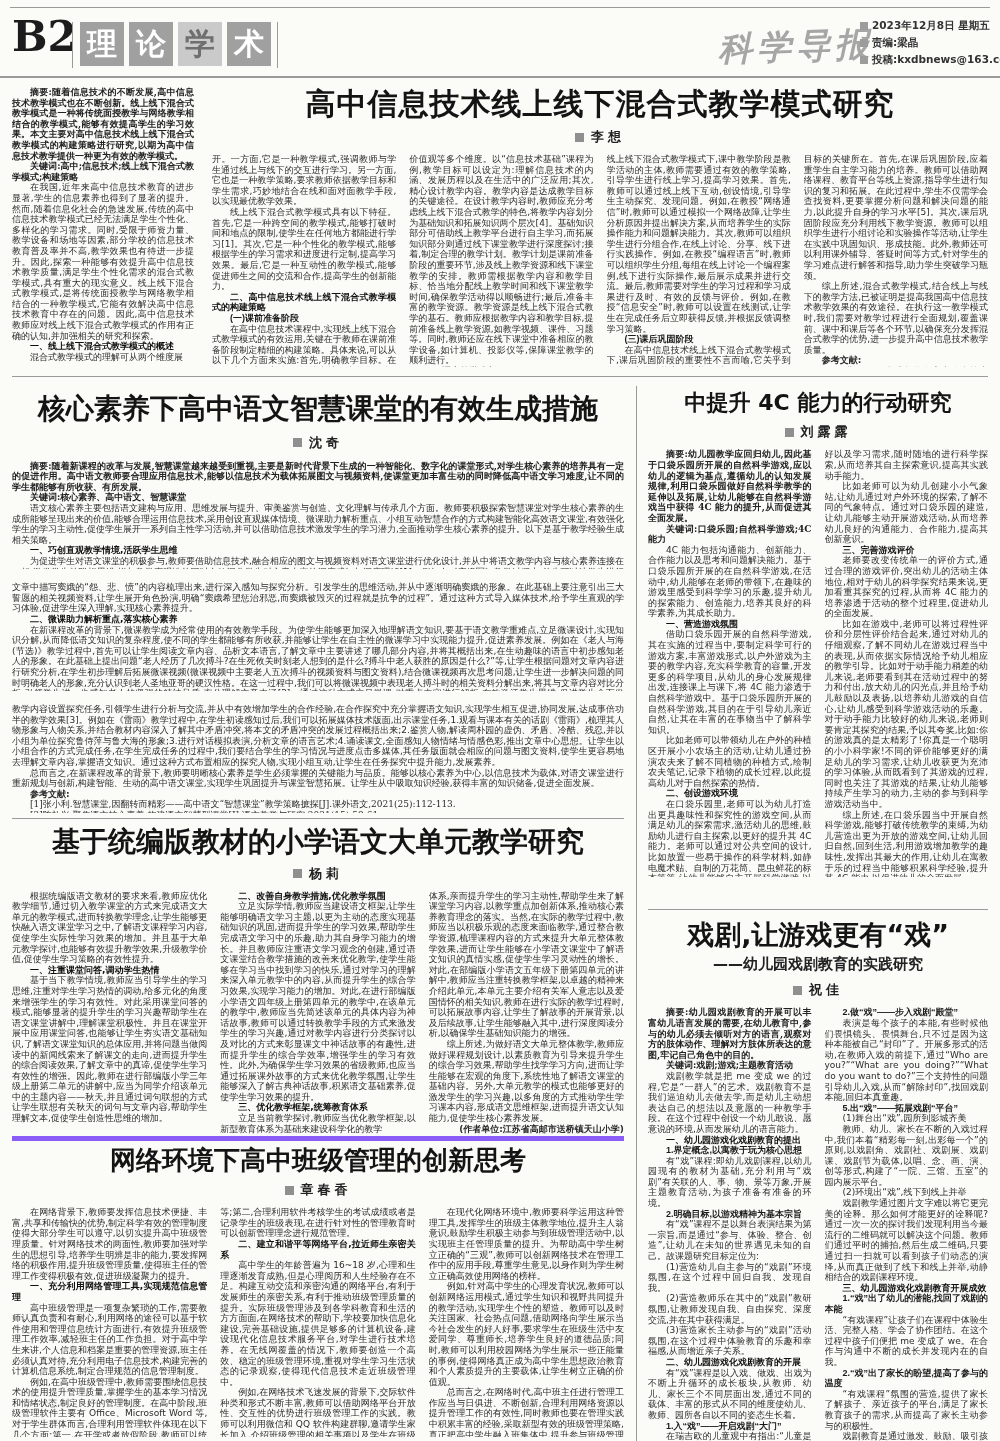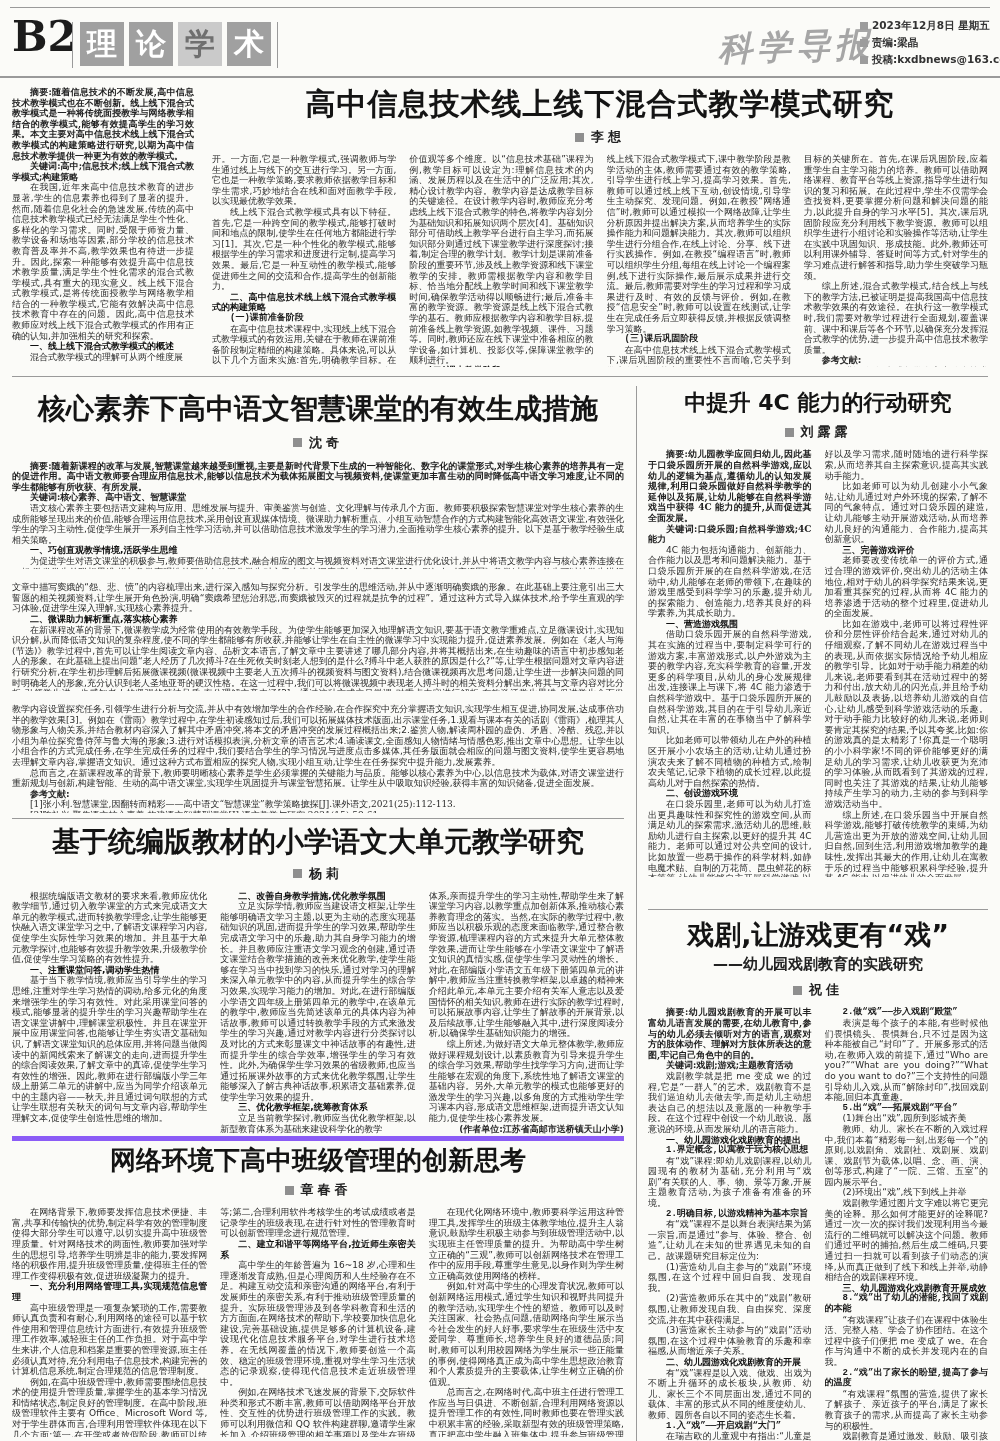--- a/index.html
+++ b/index.html
@@ -30,21 +30,21 @@
   .byline{display:flex;justify-content:center;align-items:center;gap:7px;
           font-size:13px;font-weight:bold;letter-spacing:4px;color:#222;}
   .byline-sq{width:9px;height:9px;background:#8f8f8f;flex:0 0 auto;}
   .cols{display:flex;gap:13px;}
   .col{flex:1 1 0;overflow:hidden;font-size:9px;line-height:10.6px;text-align:justify;
        color:#2b2b2b;}
   .para{margin:0;text-indent:2em;}
   .t-cont{text-indent:0;}
   .t-abs,.t-kw{font-weight:bold;font-family:"DejaVu Serif",serif;color:#222;}
   .t-h{font-weight:bold;color:#101010;}
-  .t-sh{font-weight:bold;font-family:Liberation Mono, monospace;color:#1a1a1a;}
+  .t-sh{font-weight:bold;font-family:Liberation Sans, sans-serif;color:#1a1a1a;}
   .t-reft{font-weight:bold;}
   .t-ref{font-family:"DejaVu Serif",serif;}
   .t-au{text-align:right;text-indent:0;font-weight:bold;}
 
   
   #a1{left:12px;top:84px;width:976px;height:293px;border-bottom:1px solid #9a9a9a;}
   #a1 .a1-left{position:absolute;left:0;top:3px;width:182px;height:287px;overflow:hidden;}
   #a1 .a1-right{position:absolute;left:200px;top:0;width:776px;}
   #a1 .a-title{font-size:30px;letter-spacing:1px;margin-top:2px;}
   #a1 .byline{margin-top:6px;}
@@ -298,21 +298,21 @@
         </div>
       <div class="col">
           <p class="para t-sh">2.做“戏”——步入戏剧“殿堂”</p>
           <p class="para t-p">表演是每个孩子的本能,有些时候他们畏惧镜头、畏惧舞台,只不过是因为这种本能被自己“封印”了。开展多形式的活动,在教师入戏的前提下,通过“Who are you?”“What are you doing?”“What do you want to do?”三个支持性的问题引导幼儿入戏,从而“解除封印”,找回戏剧本能,回归本真童趣。</p>
           <p class="para t-sh">5.出“戏”——拓展戏剧“平台”</p>
           <p class="para t-p">(1)舞台出“戏”,园所到影城齐美</p>
           <p class="para t-p">教师、幼儿、家长在不断的入戏过程中,我们本着“精彩每一刻,出彩每一个”的原则,以戏剧角、戏剧社、戏剧展、戏剧课、戏剧节为载体,以唱、念、画、演、创等形式,构建了“一院、三馆、五室”的园内展示平台。</p>
           <p class="para t-p">(2)环境出“戏”,线下到线上并举</p>
           <p class="para t-p">戏剧教学通过图片文字难以将它更完美的诠释。那么如何才能更好的诠释呢?通过一次一次的探讨我们发现利用当今最流行的二维码就可以解决这个问题。教师们通过平时的捕拍,然后生成二维码,只要通过扫一扫就可以看到孩子们动态的演绎,从而真正做到了线下和线上并举,动静相结合的戏剧课程环境。</p>
           <p class="para t-h">三、幼儿园游戏化戏剧教育开展成效</p>
-          <p class="para t-sh">8.“戏”出了幼儿的潜能,找回了戏剧的本能</p>
+          <p class="para t-sh">1.“戏”出了幼儿的潜能,找回了戏剧的本能</p>
           <p class="para t-p">“有戏课程”让孩子们在课程中体验生活、完整人格、学会了协作团结。在这个过程中孩子们便把 me 变成了 we。在合作与沟通中不断的成长并发现内在的自我。</p>
           <p class="para t-sh">2.“戏”出了家长的盼望,提高了参与的温度</p>
           <p class="para t-p">“有戏课程”氛围的营造,提供了家长了解孩子、亲近孩子的平台,满足了家长教育孩子的需求,从而提高了家长主动参与的积极性。</p>
           <p class="para t-p">戏剧教育是通过激发、鼓励、吸引孩子们,从而形成一种动觉模式的学习,让孩子们积极地“做”和“体验”,并参与学习过程。</p>
         </div>
     </div>
   </div>
 
 </div>
 

